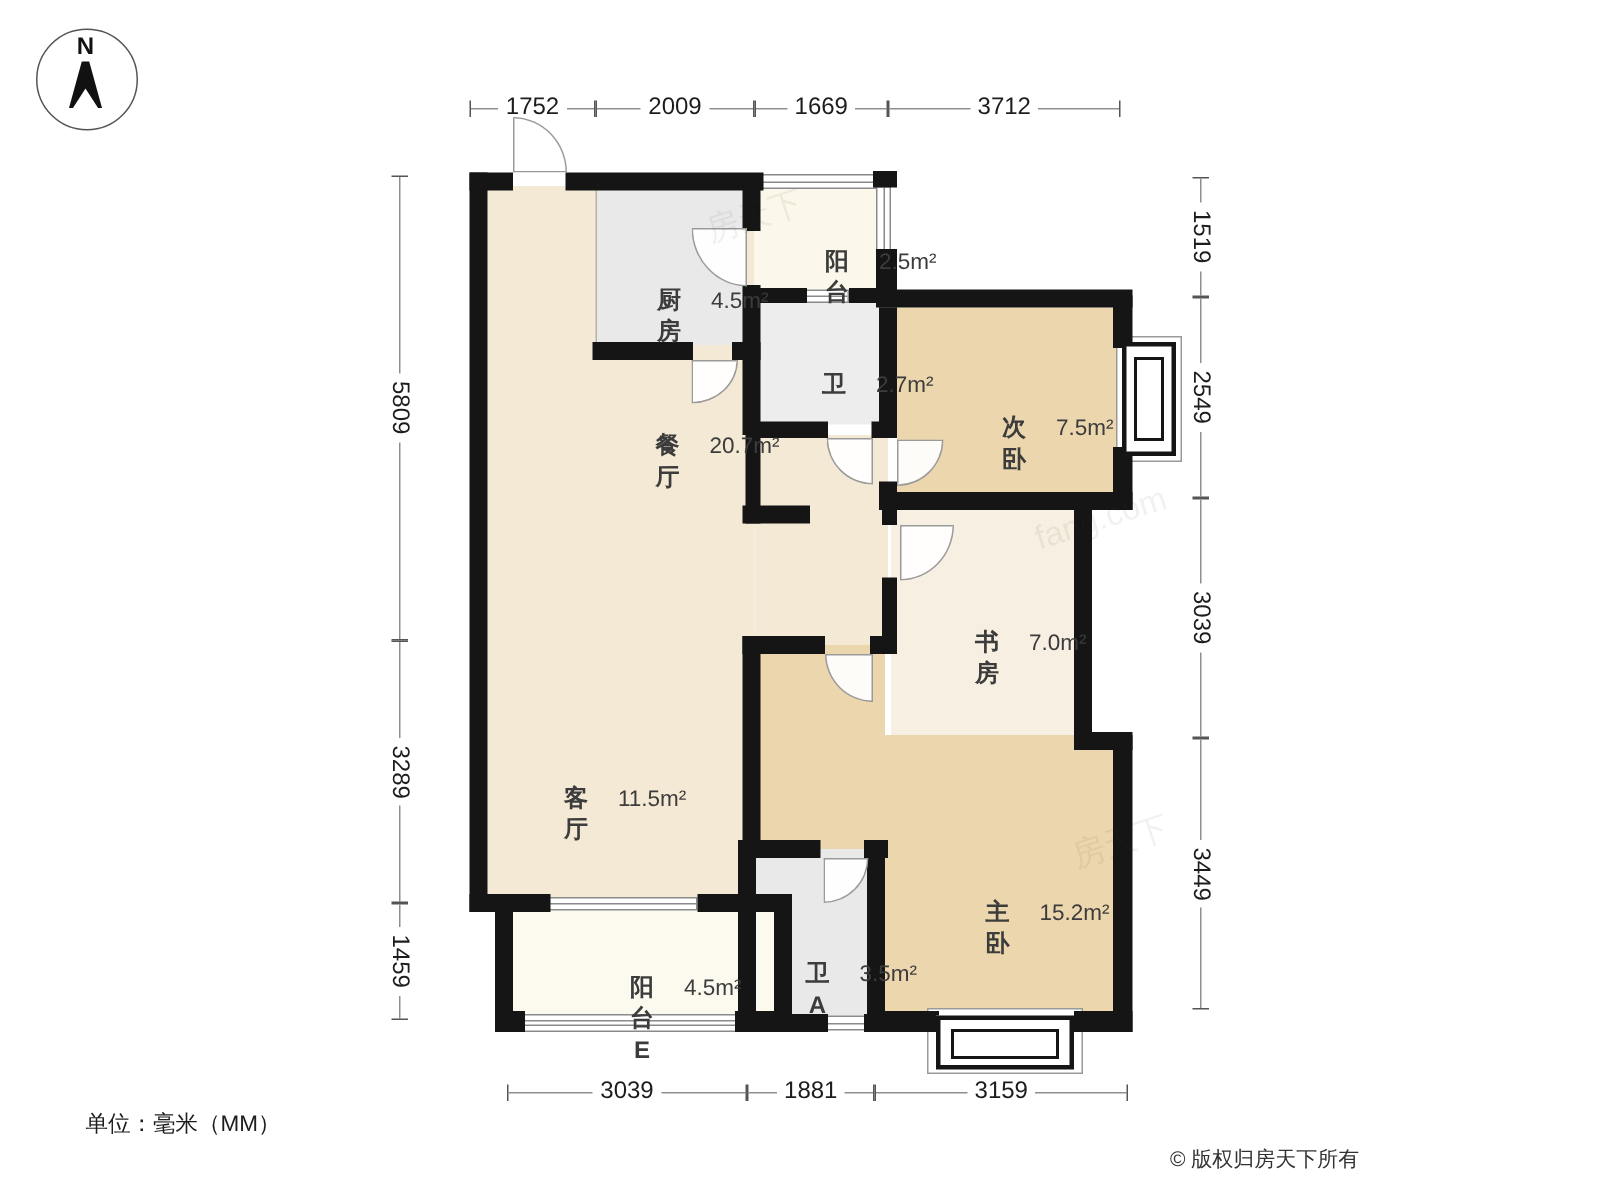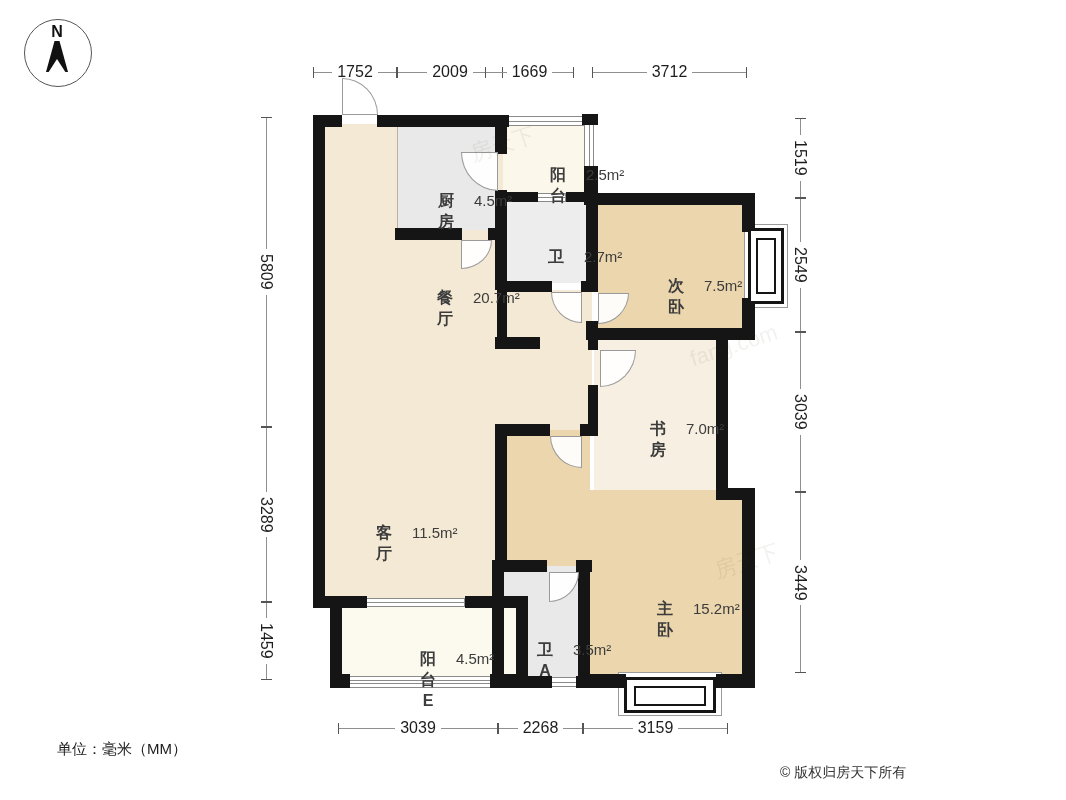--- a/index.html
+++ b/index.html
@@ -188,21 +188,21 @@
         <span class="line"></span>
         <span class="tick"></span>
       </div>
       <div class="dimseg dim-h" style="left: 397px; top: 65px; width: 106px;">
         <span class="tick"></span>
         <span class="line"></span>
         <span class="lab">2009</span>
         <span class="line"></span>
         <span class="tick"></span>
       </div>
-      <div class="dimseg dim-h" style="left: 485px; top: 65px; width: 89px;">
+      <div class="dimseg dim-h" style="left: 503px; top: 65px; width: 89px;">
         <span class="tick"></span>
         <span class="line"></span>
         <span class="lab">1669</span>
         <span class="line"></span>
         <span class="tick"></span>
       </div>
       <div class="dimseg dim-h" style="left: 592px; top: 65px; width: 155px;">
         <span class="tick"></span>
         <span class="line"></span>
         <span class="lab">3712</span>
@@ -212,25 +212,25 @@
       <div class="dimseg dim-h" style="left: 338px; top: 721px; width: 160px;">
         <span class="tick"></span>
         <span class="line"></span>
         <span class="lab">3039</span>
         <span class="line"></span>
         <span class="tick"></span>
       </div>
       <div class="dimseg dim-h" style="left: 498px; top: 721px; width: 85px;">
         <span class="tick"></span>
         <span class="line"></span>
-        <span class="lab">2268</span>
-        <span class="line"></span>
-        <span class="tick"></span>
-      </div>
-      <div class="dimseg dim-h" style="left: 583px; top: 721px; width: 145px;">
+        <span class="lab">1881</span>
+        <span class="line"></span>
+        <span class="tick"></span>
+      </div>
+      <div class="dimseg dim-h" style="left: 583px; top: 721px; width: 169px;">
         <span class="tick"></span>
         <span class="line"></span>
         <span class="lab">3159</span>
         <span class="line"></span>
         <span class="tick"></span>
       </div>
       <div class="dimseg dim-v" style="left: 259px; top: 117px; height: 310px;">
         <span class="tick"></span>
         <span class="line"></span>
         <span class="lab">5809</span>

